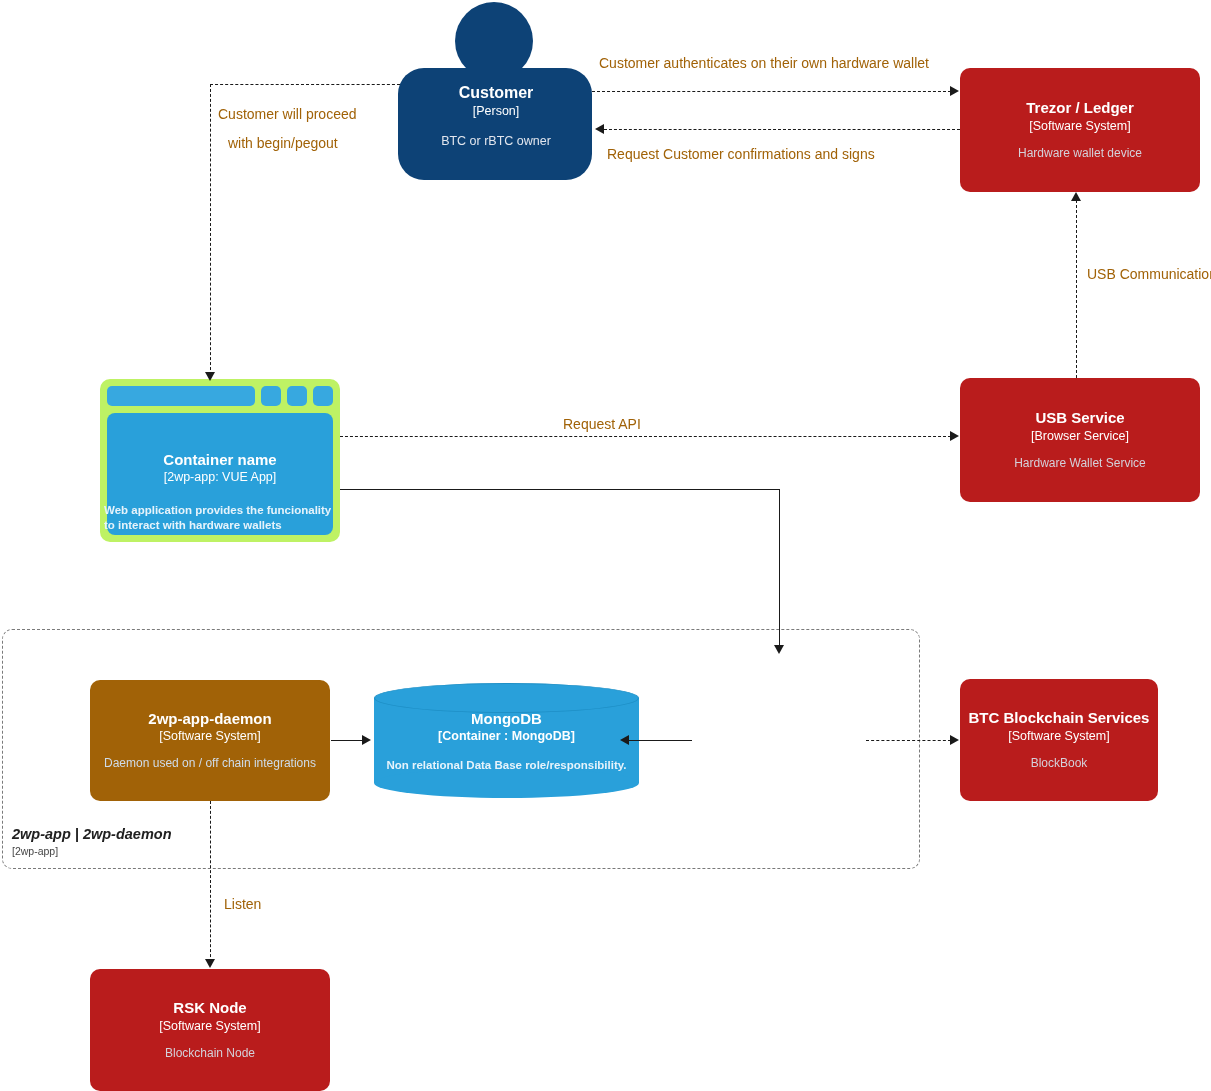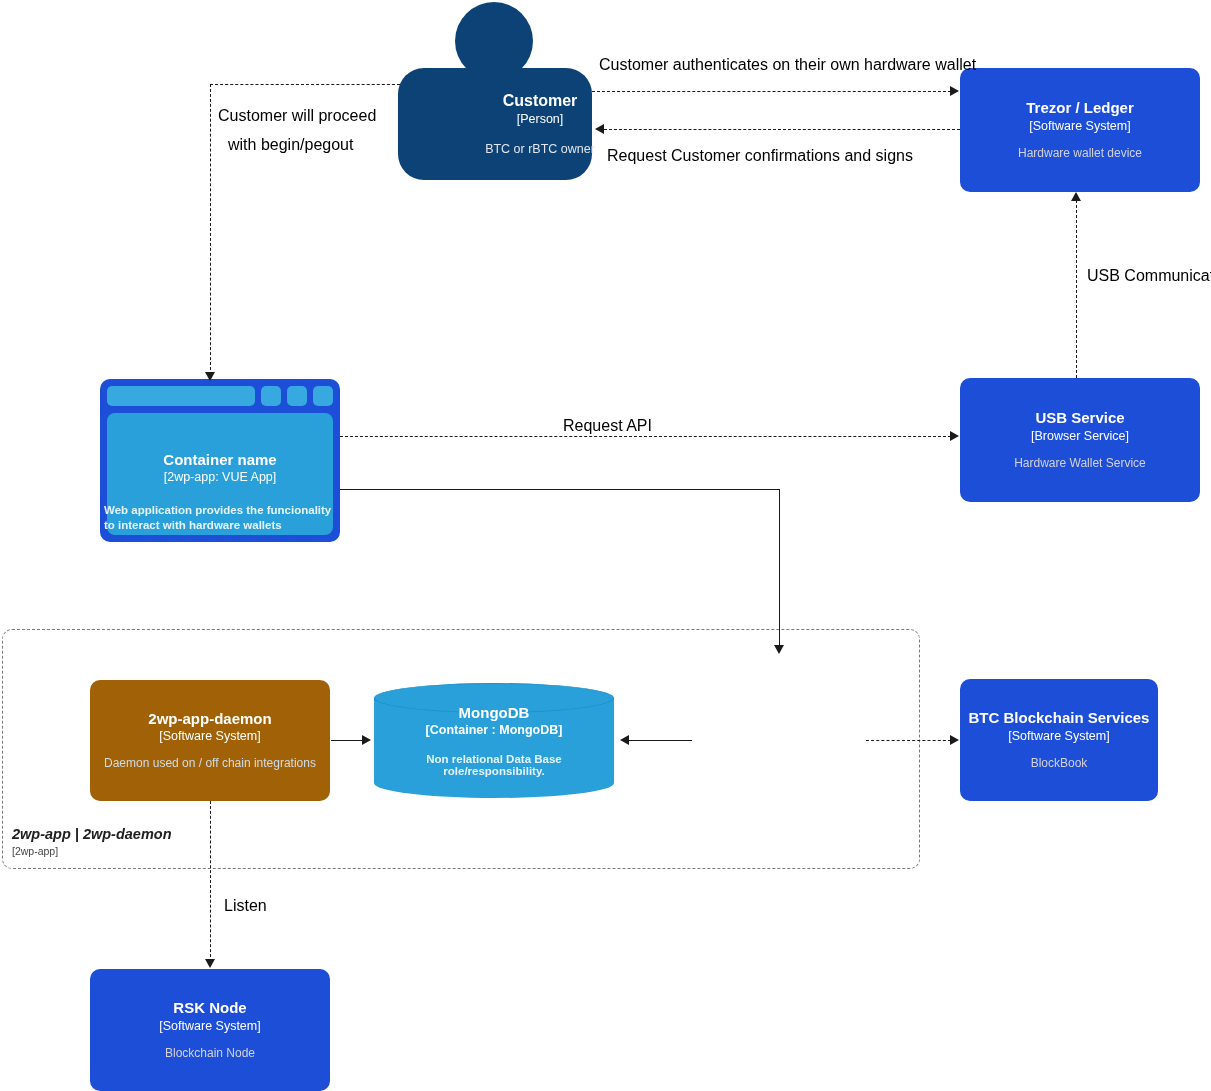--- a/index.html
+++ b/index.html
@@ -19,27 +19,27 @@
                 justify-content:center;text-align:center;}
   .person-inner .ttl{font-size:16px;font-weight:bold;color:#fff;}
   .person-inner .tech{font-size:12.5px;color:#fff;margin-top:2px;}
   .person-inner .desc{font-size:12.5px;color:#e2e6ee;margin-top:16px;}
 
   
   .sysbox{border-radius:10px;}
   .sysbox .ttl{font-size:15px;}
   .sysbox .tech{font-size:12.5px;margin-top:2px;}
   .sysbox .desc{font-size:12px;margin-top:12px;}
-  .purple{background:#1d4ed8;}
+  .purple{background:#b91c1c;}
   .purple .desc{color:#d4d1da;}
   .midblue{background:#a16207;}
   .midblue .desc{color:#cfdcea;}
 
   
-  .browser{position:absolute;background:#1d4ed8;border-radius:10px;box-sizing:border-box;padding:7px;}
+  .browser{position:absolute;background:#bef264;border-radius:10px;box-sizing:border-box;padding:7px;}
   .browser-bar{display:flex;align-items:center;gap:6px;height:20px;}
   .browser-bar .addr{flex:1;height:20px;background:#37a8e0;border-radius:5px;}
   .browser-bar .btn{width:20px;height:20px;background:#37a8e0;border-radius:5px;}
   .browser-body{position:absolute;left:7px;right:7px;top:34px;bottom:7px;background:#29a0da;
                 border-radius:8px;display:flex;flex-direction:column;align-items:center;
                 justify-content:flex-start;padding-top:38px;box-sizing:border-box;}
   .browser-body .ttl{font-size:15px;font-weight:bold;color:#fff;}
   .browser-body .tech{font-size:12.5px;font-weight:normal;color:#fff;margin-top:2px;}
   .browser-body .desc{font-size:11.5px;font-weight:bold;color:#e6f3fb;margin-top:19px;
                       line-height:1.3;width:232px;}
@@ -80,31 +80,31 @@
   .v-dash{width:0;border-left:1.4px dashed #1a1a1a;}
   .h-solid{height:0;border-top:1.4px solid #1a1a1a;}
   .v-solid{width:0;border-left:1.4px solid #1a1a1a;}
 
   .arrow{position:absolute;width:0;height:0;}
   .ar-right{border-top:5px solid transparent;border-bottom:5px solid transparent;border-left:9px solid #1a1a1a;}
   .ar-left{border-top:5px solid transparent;border-bottom:5px solid transparent;border-right:9px solid #1a1a1a;}
   .ar-down{border-left:5px solid transparent;border-right:5px solid transparent;border-top:9px solid #1a1a1a;}
   .ar-up{border-left:5px solid transparent;border-right:5px solid transparent;border-bottom:9px solid #1a1a1a;}
 
-  .elab{position:absolute;font-size:16px;color:#000000;white-space:nowrap;line-height:1.1;}
+  .elab{position:absolute;font-size:14px;color:#a16207;white-space:nowrap;line-height:1.1;}
 </style>
 </head>
 <body>
 
 <div id="canvas">
 
   <div>
     <div class="person-head" style="left:455px;top:2px;width:78px;height:78px;"></div>
     <div class="person-body" style="left:398px;top:68px;width:194px;height:112px;"></div>
-    <div class="person-inner" style="left:398px;top:68px;width:196px;height:112px;margin-left:44px;">
+    <div class="person-inner" style="left:398px;top:60px;width:196px;height:112px;">
       <div class="ttl">Customer</div>
       <div class="tech">[Person]</div>
       <div class="desc">BTC or rBTC owner</div>
     </div>
   </div>
 
   <div class="node sysbox purple" style="left:960px;top:68px;width:240px;height:124px;">
     <div class="ttl">Trezor / Ledger</div>
     <div class="tech">[Software System]</div>
     <div class="desc">Hardware wallet device</div>
@@ -135,21 +135,21 @@
     <div class="b1">2wp-app | 2wp-daemon</div>
     <div class="b2">[2wp-app]</div>
   </div>
 
   <div class="node sysbox midblue" style="left:90px;top:680px;width:240px;height:121px;">
     <div class="ttl">2wp-app-daemon</div>
     <div class="tech">[Software System]</div>
     <div class="desc">Daemon used on / off chain integrations</div>
   </div>
 
-  <div class="cyl" style="left:374px;top:683px;width:240px;height:115px;">
+  <div class="cyl" style="left:374px;top:683px;width:240px;height:115px;padding-left:25px;">
     <div class="body"></div>
     <div class="bot"></div>
     <div class="top"></div>
     <div class="txt">
       <div class="ttl">MongoDB</div>
       <div class="tech">[Container : MongoDB]</div>
       <div class="desc">Non relational Data Base role/responsibility.</div>
     </div>
   </div>
 

